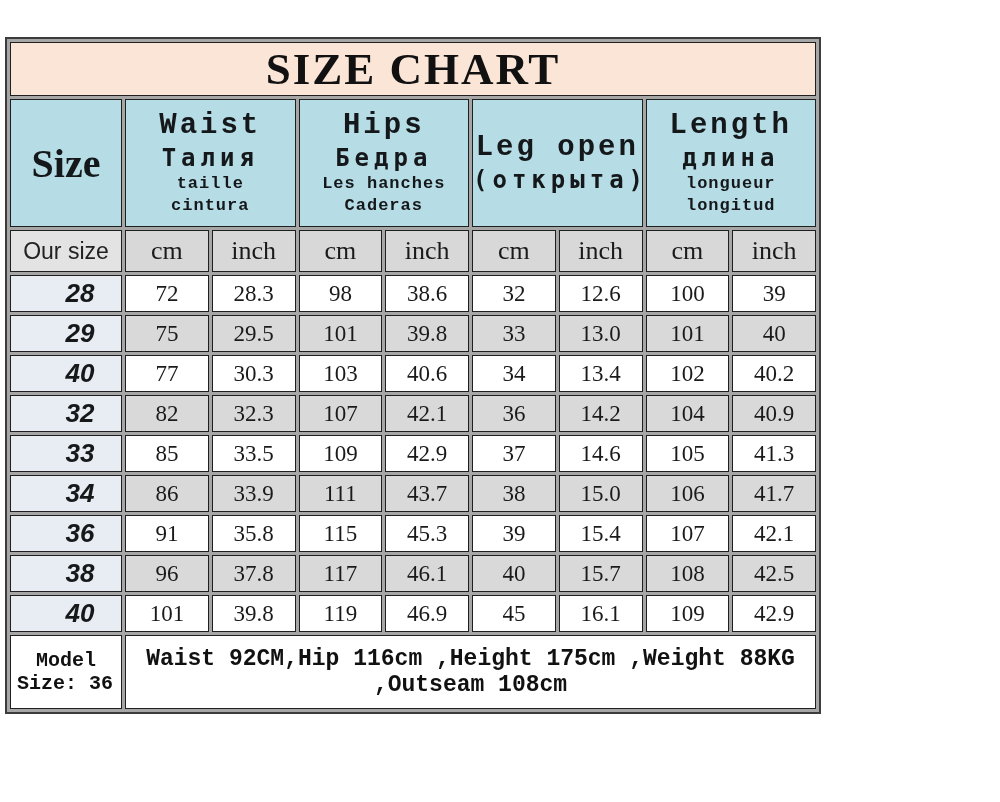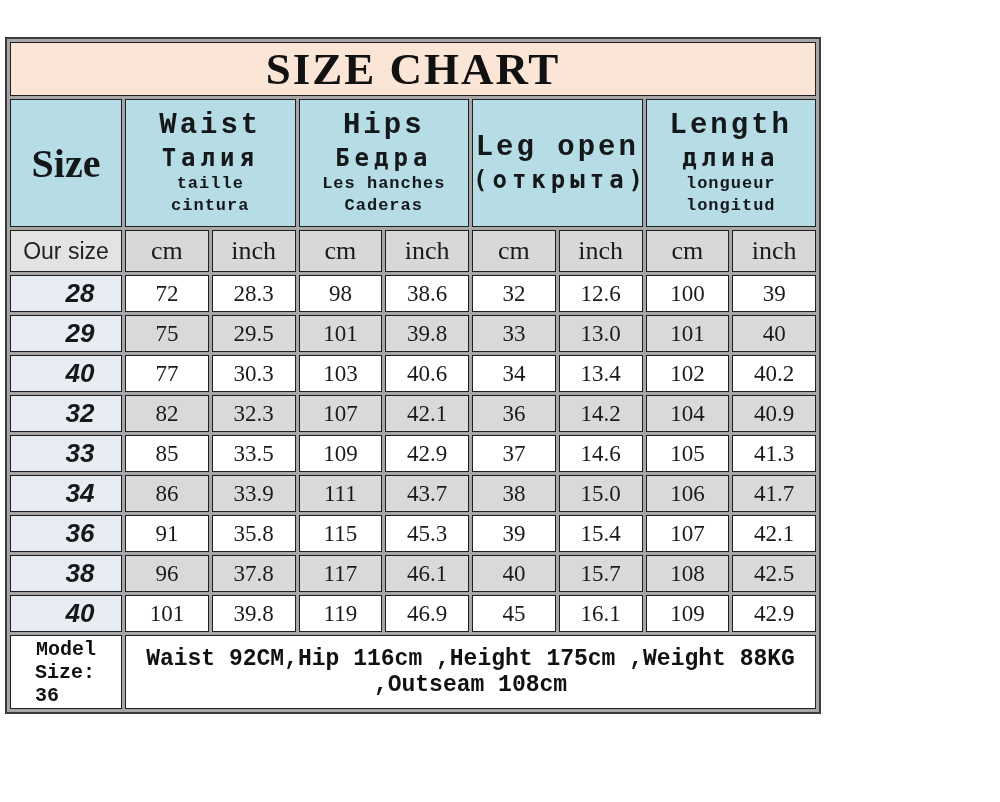--- a/index.html
+++ b/index.html
@@ -108,21 +108,21 @@
   
   .model-cell {
     background: #ffffff;
     height: 72px;
     font-family: "Liberation Mono", "DejaVu Sans Mono", monospace;
     font-weight: bold;
     font-size: 20px;
     color: #111;
   }
   .model-cell .line1 { }
-  .model-cell .line2 { text-align: left; padding-left: 24px; }
+  .model-cell .line2 { text-align: left; padding-left: 6px; }
   .info-cell {
     background: #ffffff;
     height: 72px;
     font-family: "Liberation Mono", "DejaVu Sans Mono", monospace;
     font-weight: bold;
     font-size: 23px;
     color: #111;
   }
 </style>
 </head>

